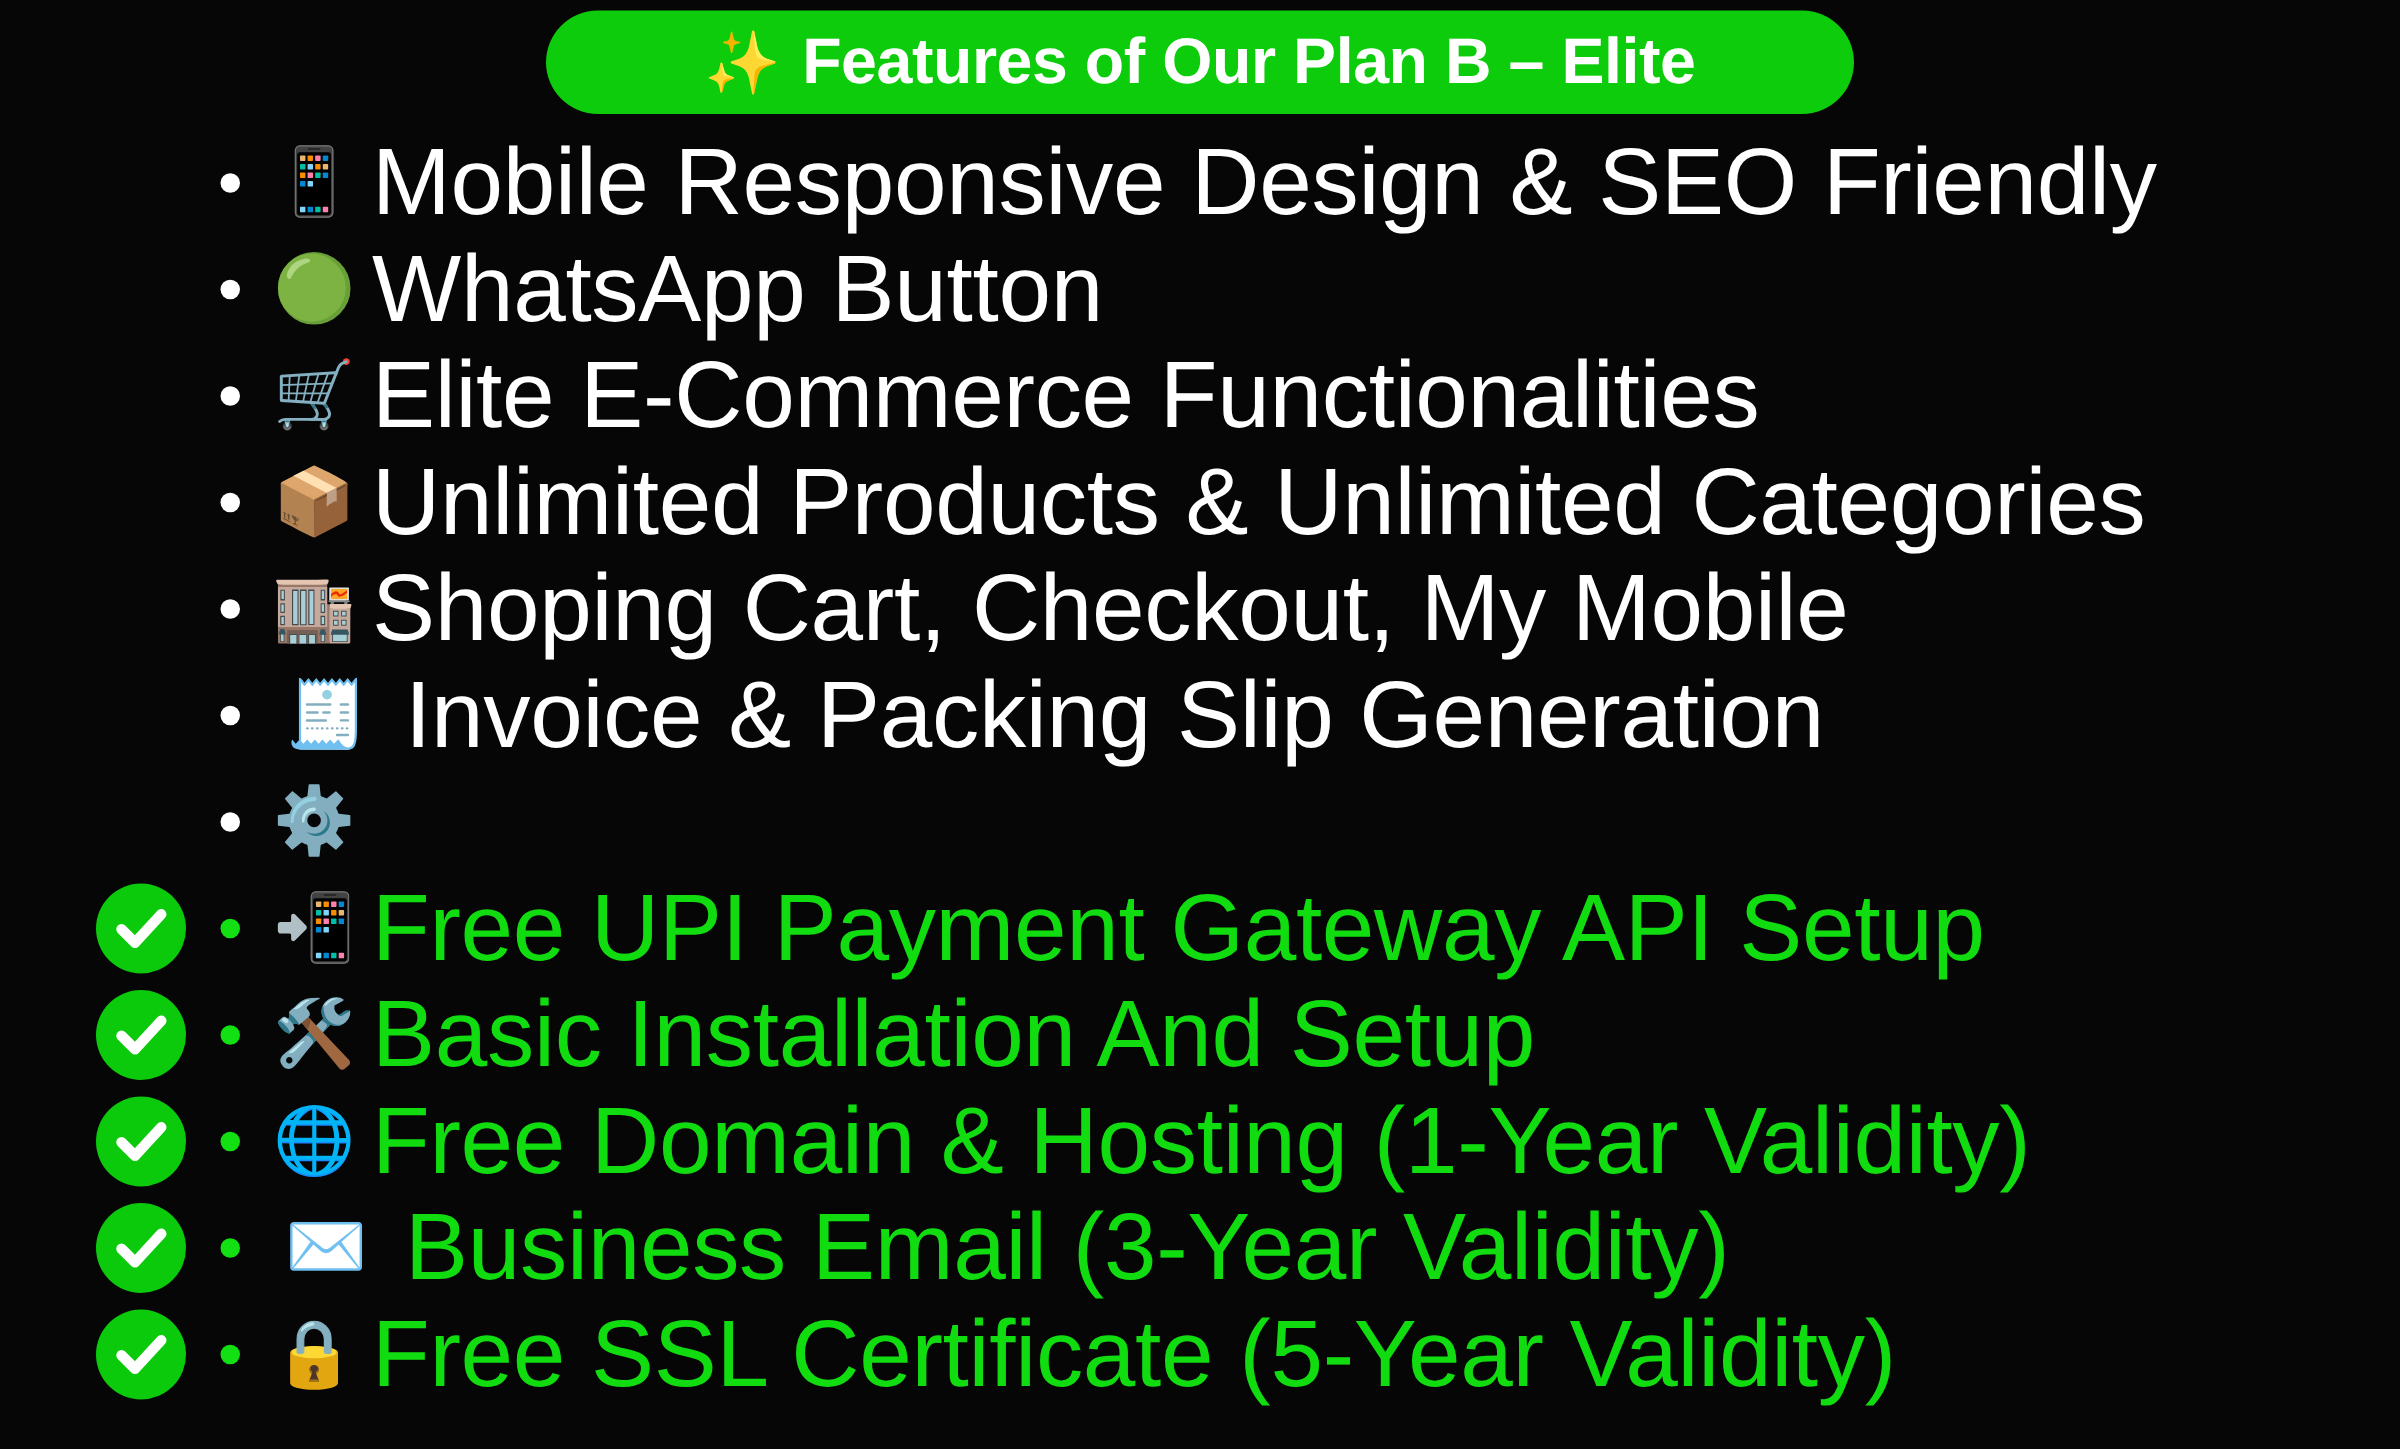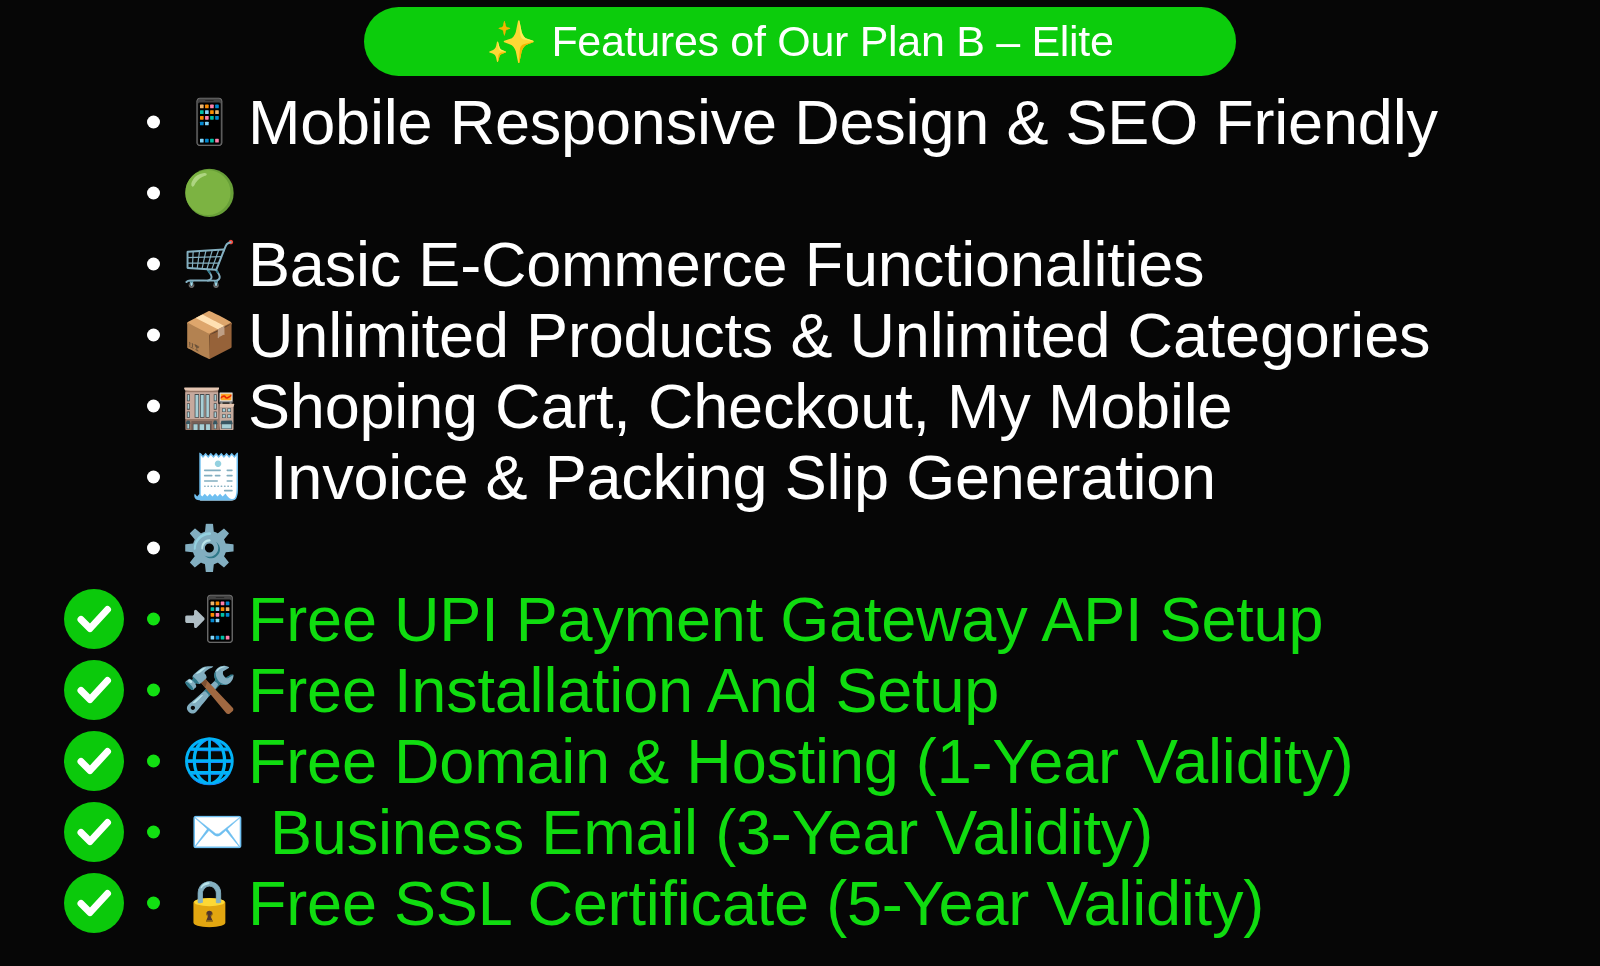--- a/index.html
+++ b/index.html
@@ -36,21 +36,21 @@
   }
   .header-emoji {
     font-size:41px;
     line-height:1;
     position:relative;
     top:1px;
   }
   .header-title {
     color:#ffffff;
     font-size:43px;
-    font-weight:normal;
+    font-weight:bold;
     letter-spacing:-0.3px;
     white-space:nowrap;
     line-height:1;
   }
 
   
   .list {
     position:absolute;
     left:0;
     top:86px;
@@ -134,25 +134,26 @@
 
   <div class="list" id="feature-list">
       <div class="row">
         <span class="bullet"></span>
         <span class="emoji">📱</span>
         <span class="label">Mobile Responsive Design &amp; SEO Friendly</span>
       </div>
       <div class="row">
         <span class="bullet"></span>
         <span class="emoji">🟢</span>
+        <span class="label">WhatsApp Button</span>
       </div>
       <div class="row">
         <span class="bullet"></span>
         <span class="emoji">🛒</span>
-        <span class="label">Basic E-Commerce Functionalities</span>
+        <span class="label">Elite E-Commerce Functionalities</span>
       </div>
       <div class="row">
         <span class="bullet"></span>
         <span class="emoji">📦</span>
         <span class="label">Unlimited Products &amp; Unlimited Categories</span>
       </div>
       <div class="row">
         <span class="bullet"></span>
         <span class="emoji">🏬</span>
         <span class="label">Shoping Cart, Checkout, My Mobile</span>
@@ -181,21 +182,21 @@
       <div class="row hl">
         <div class="check-slot">
           <div class="check-badge">
             <svg width="40" height="40" viewBox="0 0 40 40" aria-hidden="true">
               <path d="M7 20.5 L16 29.5 L33.5 10.5" fill="none" stroke="#ffffff" stroke-width="7" stroke-linecap="round" stroke-linejoin="round"></path>
             </svg>
           </div>
         </div>
         <span class="bullet"></span>
         <span class="emoji">🛠️</span>
-        <span class="label">Free Installation And Setup</span>
+        <span class="label">Basic Installation And Setup</span>
       </div>
       <div class="row hl">
         <div class="check-slot">
           <div class="check-badge">
             <svg width="40" height="40" viewBox="0 0 40 40" aria-hidden="true">
               <path d="M7 20.5 L16 29.5 L33.5 10.5" fill="none" stroke="#ffffff" stroke-width="7" stroke-linecap="round" stroke-linejoin="round"></path>
             </svg>
           </div>
         </div>
         <span class="bullet"></span>

